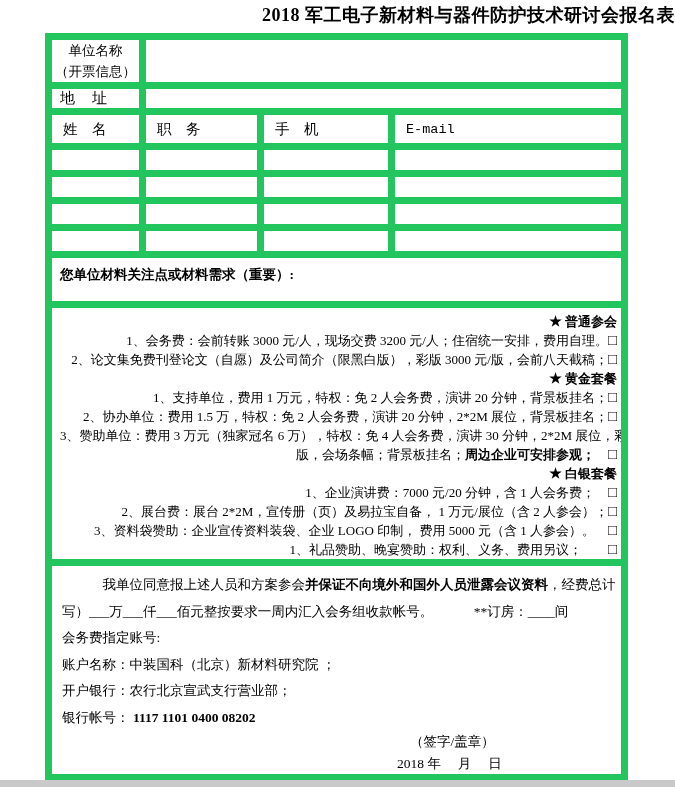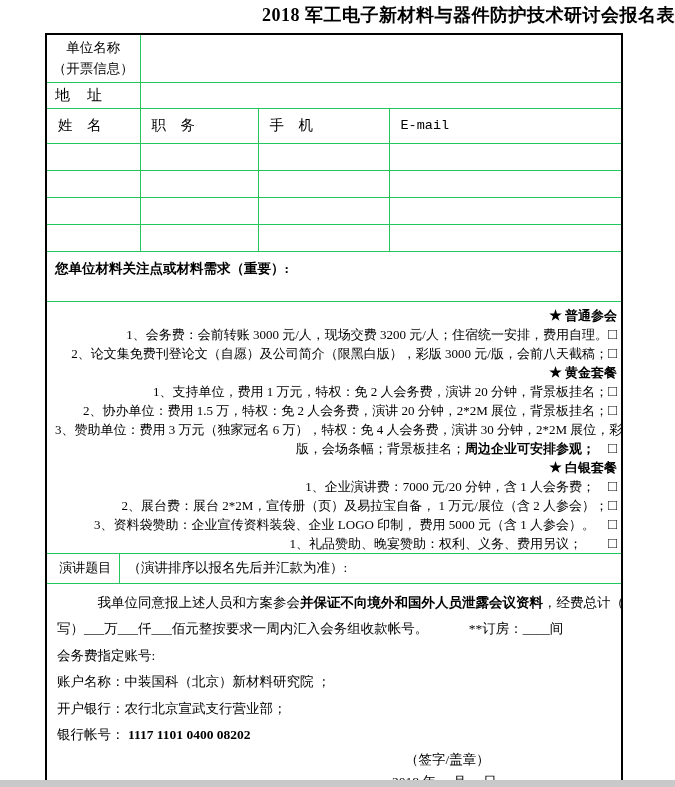--- a/index.html
+++ b/index.html
@@ -9,21 +9,21 @@
   }
   .doc-title{
     position:absolute;top:3px;left:0;width:675px;text-align:right;
     font-size:18px;font-weight:bold;letter-spacing:0.5px;
   }
   table.form{
     position:absolute;left:45px;top:33px;width:576px;
     border-collapse:collapse;table-layout:fixed;
     border:2px solid #000;
   }
-  td{border:1px solid #22c55e;padding:0;font-size:13.5px;overflow:hidden;vertical-align:middle;}
+  td{border:7px solid #22c55e;padding:0;font-size:13.5px;overflow:hidden;vertical-align:middle;}
   .label-center{text-align:center;line-height:21px;}
   .label-left{padding-left:8px;font-size:15px;letter-spacing:1px;}
   .hdr td{font-size:14.5px;padding-left:11px;}
   td.mono{font-family:"Liberation Mono","DejaVu Sans Mono",monospace;font-size:13.5px;}
   .needs-cell{vertical-align:top;padding:8px 6px 0 8px;font-weight:bold;font-size:13.5px;}
   .pkg-cell{vertical-align:top;padding:4px 4px 0 8px;font-size:13px;text-align:right;}
   .pkg-cell .tline{line-height:19px;white-space:nowrap;}
   .speech-label{font-size:13px;padding-left:5px;text-align:center;letter-spacing:0;}
   .speech-note{padding-left:8px;font-size:13.5px;vertical-align:middle;}
   .footer-cell{vertical-align:top;padding:6px 8px 0 10px;font-size:13.5px;}
@@ -112,24 +112,20 @@
             <div class="tline" data-name="text-line"><span data-name="text-segment">3、赞助单位：费用 3 万元（独家冠名 6 万），特权：免 4 人会务费，演讲 30 分钟，2*2M 展位，彩色整</span></div>
             <div class="tline" data-name="text-line"><span data-name="text-segment">版，会场条幅；背景板挂名；</span><span class="b" data-name="text-segment">周边企业可安排参观；</span><span data-name="text-segment">　</span><span data-name="checkbox-icon">□</span></div>
             <div class="tline" data-name="text-line"><span data-name="star-icon">★</span><span class="b" data-name="text-segment"> 白银套餐</span></div>
             <div class="tline" data-name="text-line"><span data-name="text-segment">1、企业演讲费：7000 元/20 分钟，含 1 人会务费；　</span><span data-name="checkbox-icon">□</span></div>
             <div class="tline" data-name="text-line"><span data-name="text-segment">2、展台费：展台 2*2M，宣传册（页）及易拉宝自备， 1 万元/展位（含 2 人参会）；</span><span data-name="checkbox-icon">□</span></div>
             <div class="tline" data-name="text-line"><span data-name="text-segment">3、资料袋赞助：企业宣传资料装袋、企业 LOGO 印制， 费用 5000 元（含 1 人参会）。　</span><span data-name="checkbox-icon">□</span></div>
             <div class="tline" data-name="text-line"><span data-name="text-segment">1、礼品赞助、晚宴赞助：权利、义务、费用另议；　　</span><span data-name="checkbox-icon">□</span></div>
           </td>
     </tr>
 
-    <tr style="height:30px" data-name="speech-title-row">
-      <td class="speech-label" data-name="speech-title-label">演讲题目</td>
-      <td colspan="4" class="speech-note" data-name="speech-title-input">（演讲排序以报名先后并汇款为准）:</td>
-    </tr>
 
     <tr style="height:198px" data-name="footer-row">
       <td colspan="5" class="footer-cell" data-name="agreement-payment-section">
         <div data-name="agreement-payment-lines">
               <div class="tline" data-name="text-line"><span data-name="text-segment">　　　我单位同意报上述人员和方案参会</span><span class="b" data-name="text-segment">并保证不向境外和国外人员泄露会议资料</span><span data-name="text-segment">，经费总计（大</span></div>
               <div class="tline" data-name="text-line"><span data-name="text-segment">写）___万___仟___佰元整按要求一周内汇入会务组收款帐号。　　　**订房：____间</span></div>
               <div class="tline" data-name="text-line"><span data-name="text-segment">会务费指定账号:</span></div>
               <div class="tline" data-name="text-line"><span data-name="text-segment">账户名称：中装国科（北京）新材料研究院 ；</span></div>
               <div class="tline" data-name="text-line"><span data-name="text-segment">开户银行：农行北京宣武支行营业部；</span></div>
               <div class="tline" data-name="text-line"><span data-name="text-segment">银行帐号：  </span><span class="b" data-name="text-segment">1117 1101 0400 08202</span></div>

